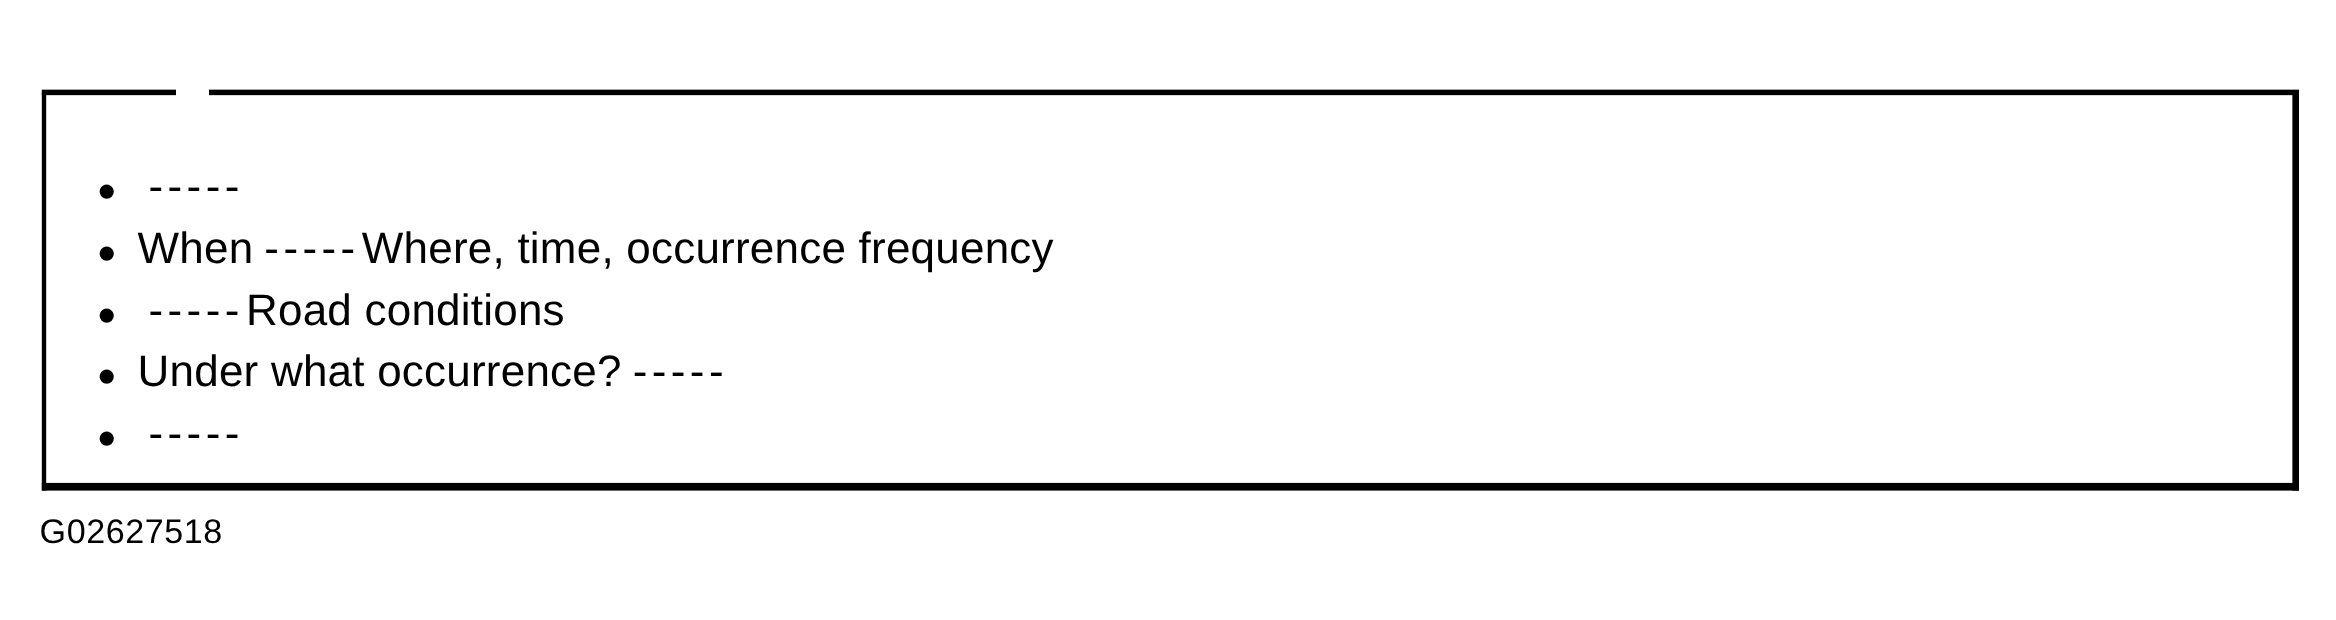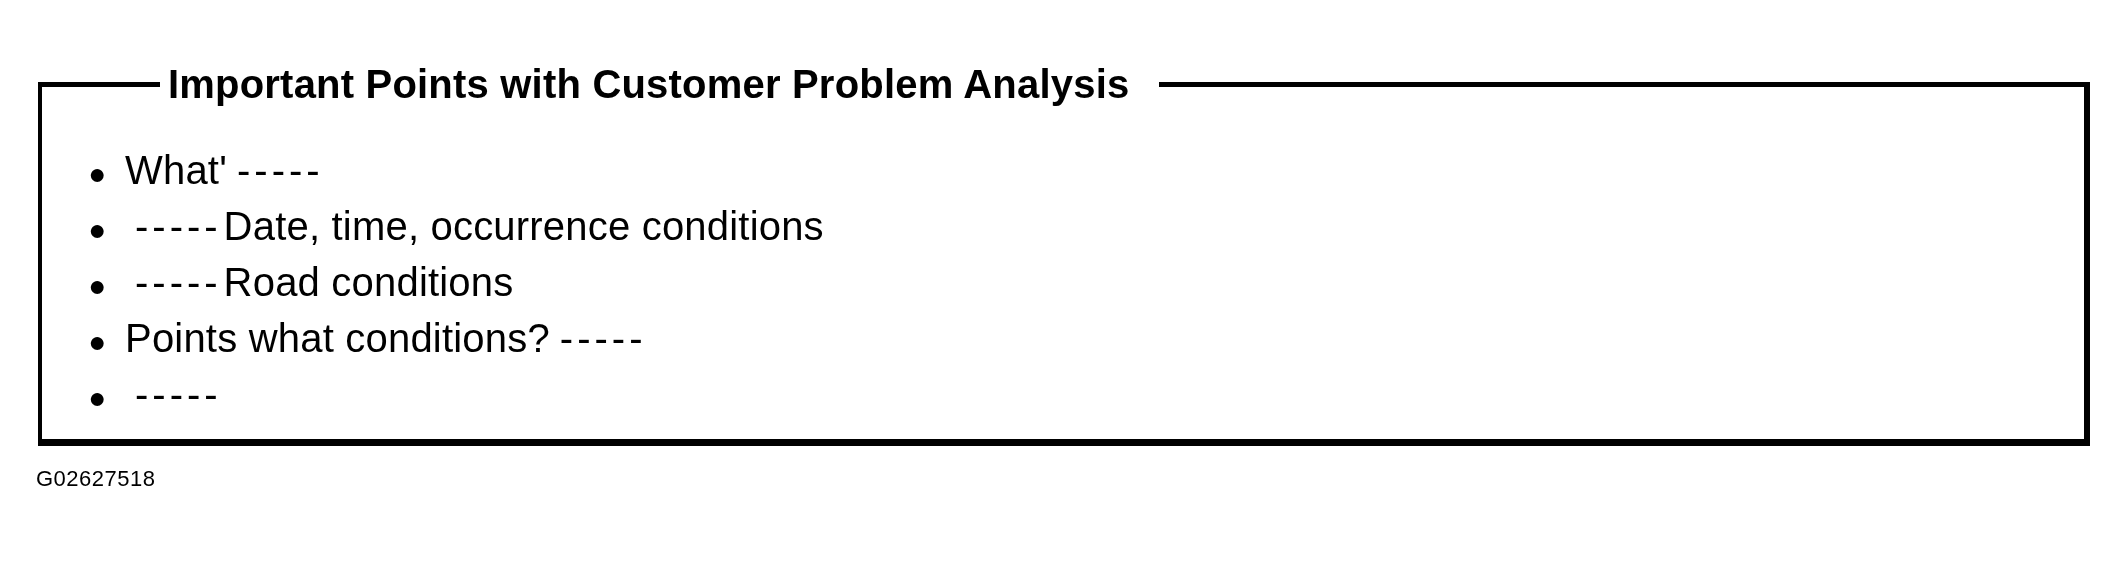--- a/index.html
+++ b/index.html
@@ -81,60 +81,59 @@
   }
   .separator {
     letter-spacing: 4px;
     margin: 0 2px 0 10px;
     font-weight: normal;
   }
   .figure-id {
     position: absolute;
     left: 36px;
     top: 466px;
-    font-size: 22px;
+    font-size: 31px;
     letter-spacing: 0.5px;
   }
 </style>
 </head>
 <body>
 
 <div class="canvas">
 
   <div class="panel">
 
     <div class="panel-header">
       <span class="rule rule-left"></span>
-      <span class="panel-title">Important Points with Customer Problem Analysis</span>
       <span class="rule rule-right"></span>
     </div>
 
     <div class="point-list">
 
       <div class="point-row">
         <span class="bullet">●</span>
-        <span class="label">What'</span>
         <span class="separator">-----</span>
       </div>
 
       <div class="point-row">
         <span class="bullet">●</span>
+        <span class="label">When</span>
         <span class="separator">-----</span>
-        <span class="description">Date, time, occurrence conditions</span>
+        <span class="description">Where, time, occurrence frequency</span>
       </div>
 
       <div class="point-row">
         <span class="bullet">●</span>
         <span class="separator">-----</span>
         <span class="description">Road conditions</span>
       </div>
 
       <div class="point-row">
         <span class="bullet">●</span>
-        <span class="label">Points what conditions?</span>
+        <span class="label">Under what occurrence?</span>
         <span class="separator">-----</span>
       </div>
 
       <div class="point-row">
         <span class="bullet">●</span>
         <span class="separator">-----</span>
       </div>
 
     </div>
   </div>

